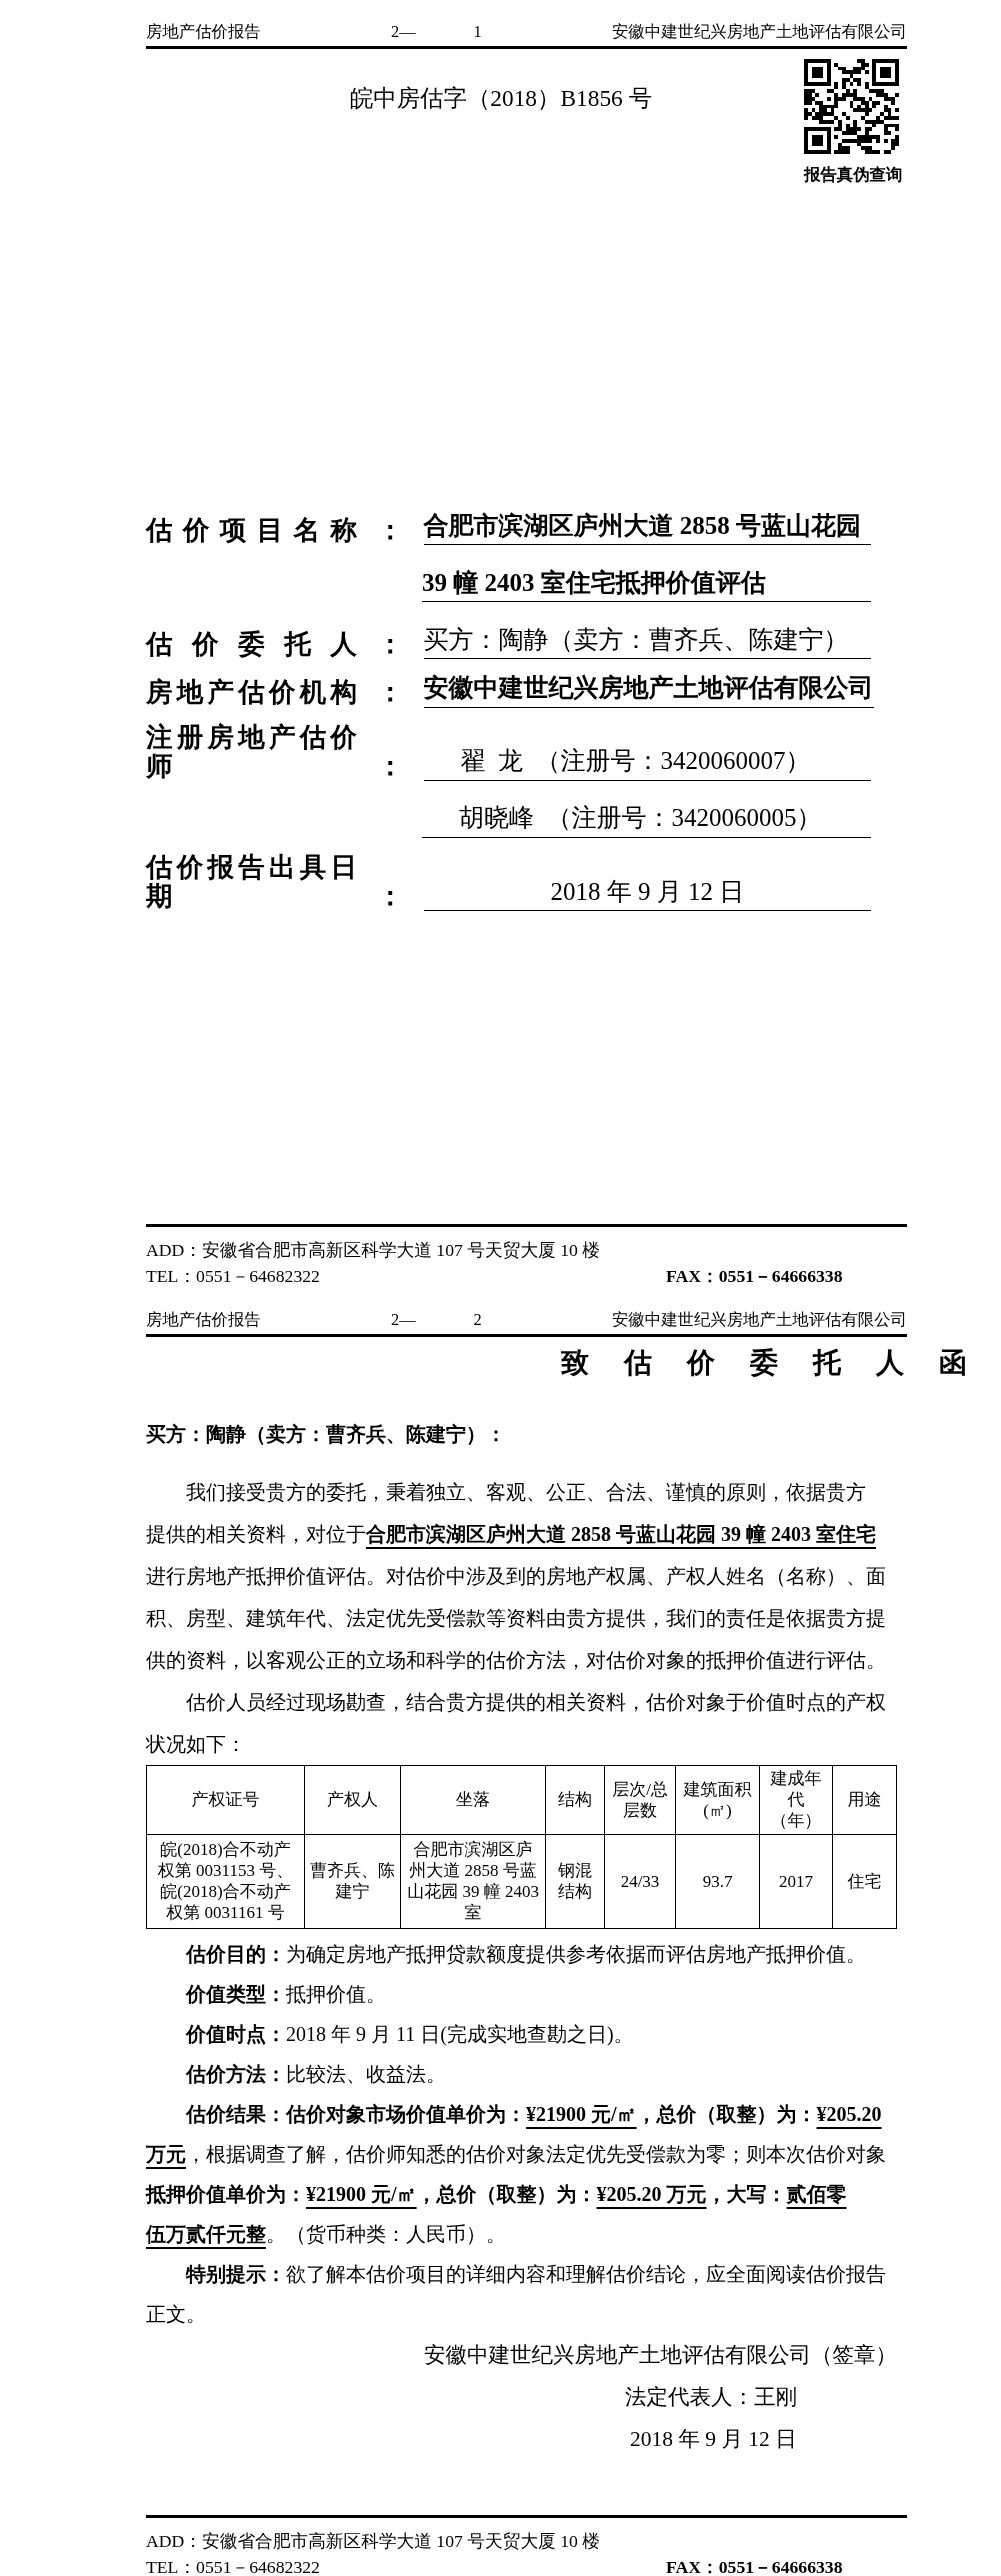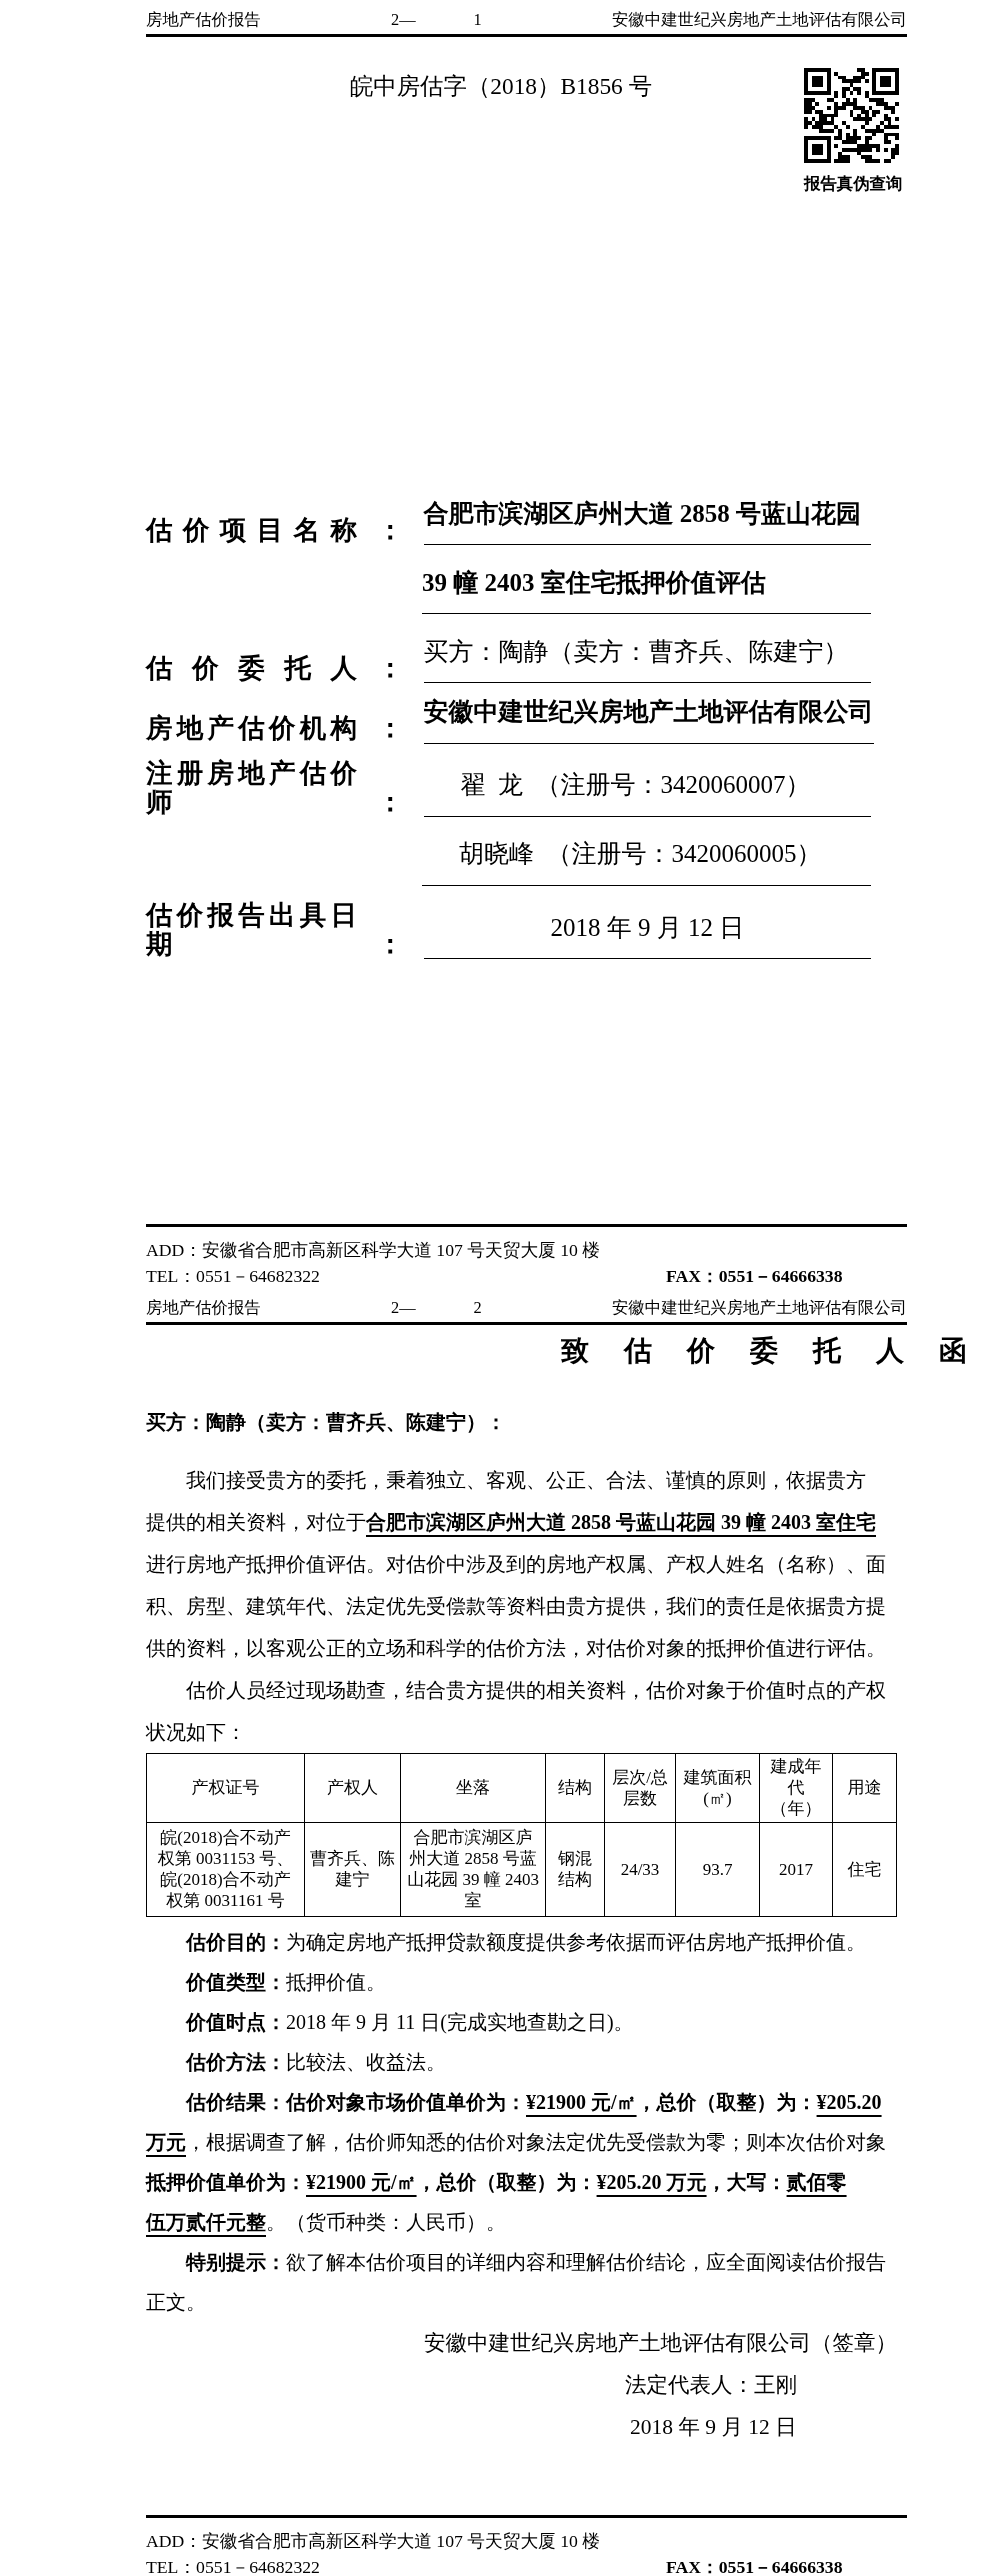--- a/index.html
+++ b/index.html
@@ -8,32 +8,32 @@
     width:1002px;background:#ffffff;color:#000000;
     font-family:"Liberation Serif","DejaVu Serif",serif;
     -webkit-font-smoothing:antialiased;
   }
   .page{position:relative;width:1002px;background:#fff;overflow:hidden;}
   .page1{height:1288px;}
   .page2{height:1288px;}
 
   
   .phead{
-    margin:0 95px 0 146px;
+    margin:12px 95px 0 146px;
     padding:10px 0 3.8px 0;
     border-bottom:3.8px solid #000;
     display:flex;align-items:flex-end;
     font-size:16.4px;line-height:20px;white-space:nowrap;
   }
   .phead-left{flex:0 0 auto;}
   .phead-center{flex:1 1 auto;display:flex;justify-content:center;gap:58px;}
   .phead-right{flex:0 0 auto;}
 
   
-  .qr-block{position:absolute;top:68px;left:804px;width:95px;text-align:center;}
+  .qr-block{position:absolute;top:59px;left:804px;width:95px;text-align:center;}
   .qr-block svg{display:block;}
   .qr-caption{margin-top:10px;font-size:16.4px;font-weight:bold;white-space:nowrap;}
 
   
   .main-title{
     margin:167px 95px 0 146px;
     text-align:center;font-size:47px;font-weight:bold;line-height:58px;
     letter-spacing:0.85em;text-indent:0.85em;white-space:nowrap;
   }
   .report-no{margin-top:34px;text-align:center;font-size:23.4px;line-height:31px;}
@@ -42,21 +42,21 @@
   .fields{margin:398px 131px 0 146px;}
   .frow{display:flex;align-items:flex-end;margin-bottom:15px;gap:20px;}
   .frow:nth-child(1),.frow:nth-child(2),.frow:nth-child(5){margin-bottom:23.4px;}
   .flabel{
     flex:0 0 211px;font-size:26.5px;font-weight:bold;line-height:1.1;
     text-align:justify;text-align-last:justify;
   }
   .fcolon{flex:0 0 25px;font-size:26.5px;font-weight:bold;line-height:1.1;}
   .fval{
     flex:1 1 auto;border-bottom:1.9px solid #000;
-    font-size:25px;line-height:1.1;padding-bottom:17px;white-space:pre;overflow:visible;
+    font-size:25px;line-height:1.1;padding-bottom:5px;white-space:pre;overflow:visible;
   }
   .fval.bold{font-weight:bold;}
   .fval.inset{padding-left:37px;}
   .fval.center{text-align:center;}
 
   
   .pfoot{
     position:absolute;left:146px;right:95px;
     border-top:3.8px solid #000;padding-top:12.6px;
     font-size:17.7px;line-height:20px;white-space:nowrap;

